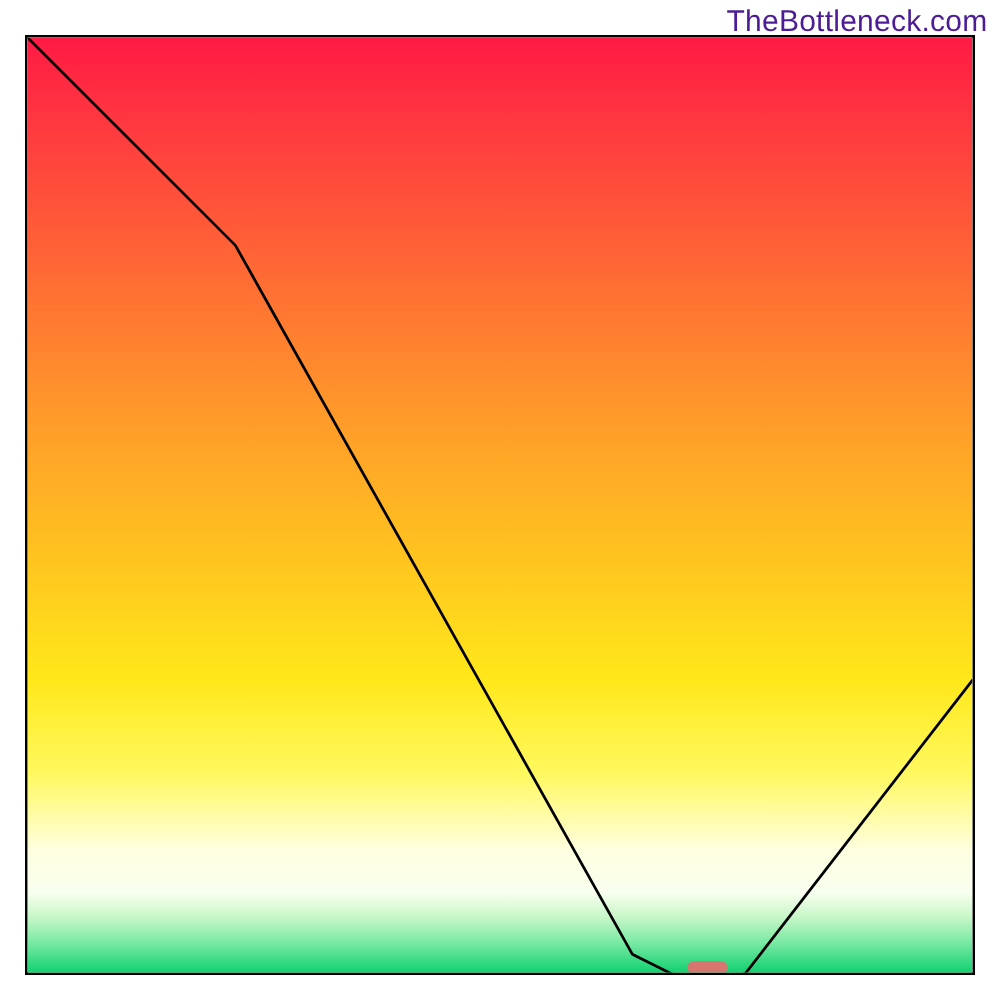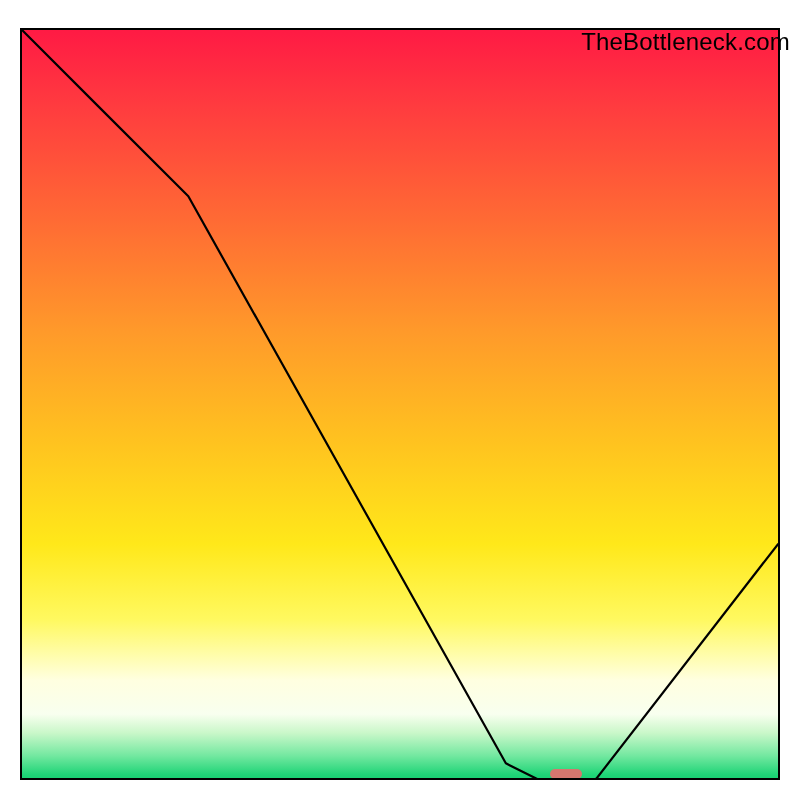--- a/index.html
+++ b/index.html
@@ -12,26 +12,25 @@
   }
   .frame {
     position: relative;
     width: 800px;
     height: 800px;
   }
   .watermark {
     position: absolute;
     top: 4px;
     right: 10px;
-    color: #000000;
+    color: #4c1d95;
     font-size: 24px;
     font-weight: 400;
     letter-spacing: 0.2px;
     z-index: 3;
-    margin-top: 24px;
   }
   .plot-outer {
     position: absolute;
     left: 20px;
     top: 28px;
     width: 760px;
     height: 752px;
     border: 2.5px solid #000000;
     box-sizing: border-box;
     overflow: hidden;

